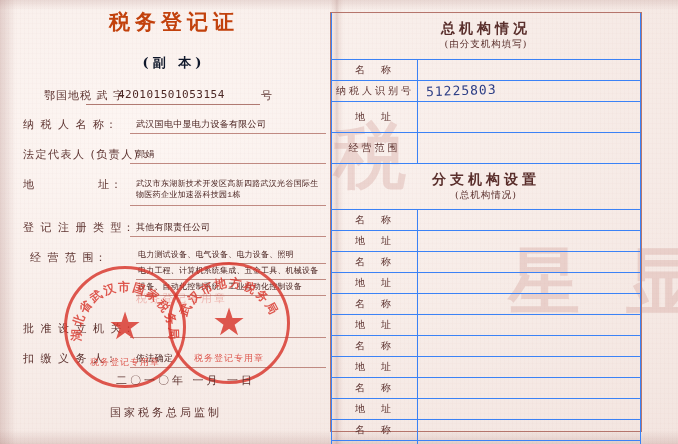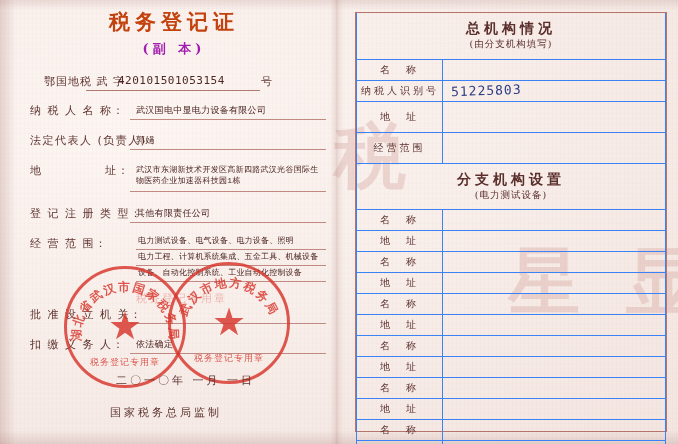--- a/index.html
+++ b/index.html
@@ -72,22 +72,22 @@
     font-size: 21px;
     letter-spacing: 5px;
     color: #c2410c;
   }
   .doc-subtitle {
     text-align: center;
     font-family: "DejaVu Serif", "Liberation Serif", serif;
     font-weight: bold;
     font-size: 13px;
     letter-spacing: 4px;
-    color: #a21caf;
-    margin-top: 4px;
+    color: #0f172a;
+    margin-top: 18px;
   }
   .serial-row {
     position: relative;
     margin-top: 16px;
     height: 18px;
     font-size: 11px;
     color: #5e3431;
   }
   .serial-prefix {
     position: absolute;
@@ -119,21 +119,21 @@
 
   .field {
     position: relative;
     margin-top: 9px;
     height: 21px;
     font-size: 11px;
     color: #5e3431;
   }
   .field-label {
     position: absolute;
-    left: 12px;
+    left: 5px;
     top: 2px;
     letter-spacing: 1.5px;
     white-space: nowrap;
   }
   .field-value {
     position: absolute;
     left: 118px;
     top: 3px;
     font-size: 9px;
     color: #4a2320;
@@ -262,21 +262,21 @@
     line-height: 1;
     pointer-events: none;
   }
   .wm-1 { left: 334px; top: 120px; }
   .wm-2 { left: 508px; top: 245px; }
   .wm-3 { left: 626px; top: 245px; }
 
   
   .right-panel {
     position: absolute;
-    left: 355px;
+    left: 330px;
     top: 12px;
     width: 312px;
     height: 420px;
     border: 1px solid #b5756c;
     box-sizing: border-box;
   }
   .tbl {
     width: 100%;
     height: 100%;
     border-collapse: collapse;
@@ -467,21 +467,21 @@
           <td class="val-cell tall-cell"></td>
         </tr>
         <tr>
           <td class="lbl-cell tall-cell">经营范围</td>
           <td class="val-cell tall-cell"></td>
         </tr>
 
         <tr>
           <td class="hdr-cell" colspan="2">
             <div class="hdr-main">分支机构设置</div>
-            <div class="hdr-sub">(电力测试设备)</div>
+            <div class="hdr-sub">(总机构情况)</div>
           </td>
         </tr>
 
         <tr>
           <td class="lbl-cell">名　称</td>
           <td class="val-cell"></td>
         </tr>
         <tr>
           <td class="lbl-cell">地　址</td>
           <td class="val-cell"></td>

